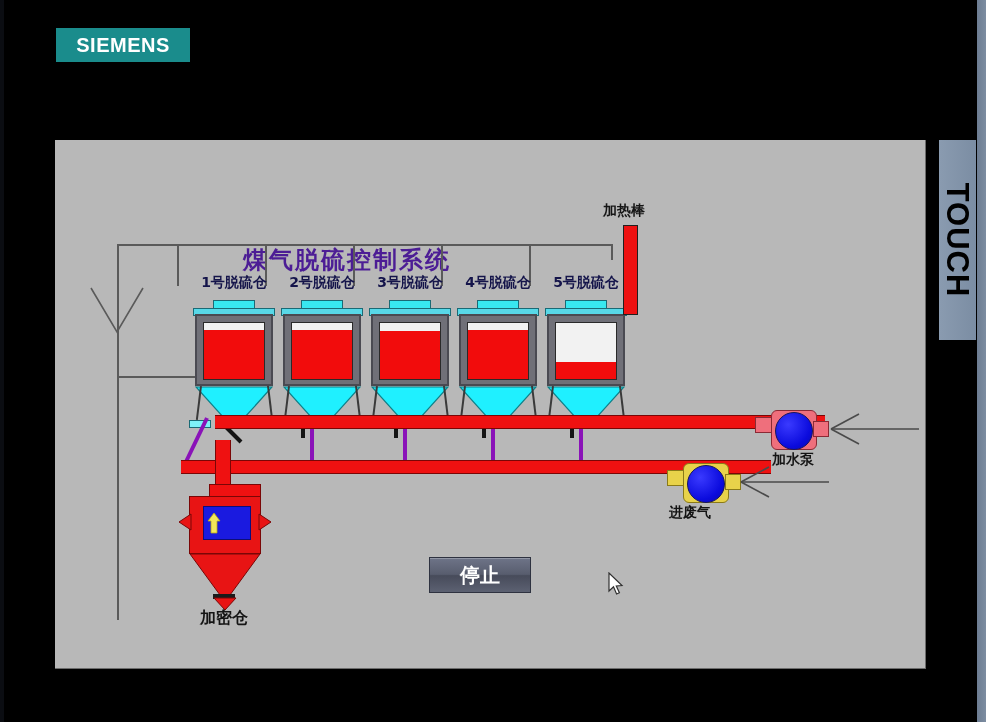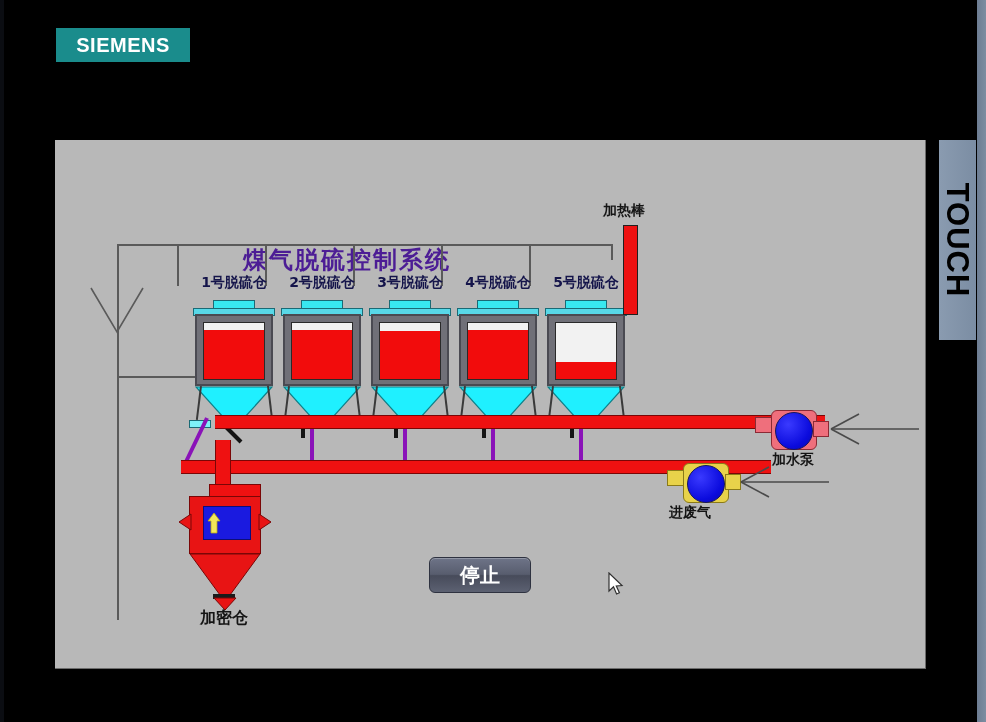--- a/index.html
+++ b/index.html
@@ -141,21 +141,21 @@
     position:absolute;width:102px;height:36px;
     background:linear-gradient(180deg,#6e7488 0%,#585d6e 48%,#474b5a 52%,#5c6172 100%);
     border:1px solid #2e3240;box-sizing:border-box;
     color:#ffffff;font-size:20px;font-weight:bold;
     display:flex;align-items:center;justify-content:center;
     font-family:"DejaVu Sans","Liberation Sans",sans-serif;
     box-shadow:inset 0 1px 0 rgba(255,255,255,.25);
     cursor:pointer;
   }
   #btn-start{left:219px;top:417px;border-color:#7f93c9;box-shadow:inset 0 1px 0 rgba(255,255,255,.3),0 0 0 1px #8fa0cc;}
-  #btn-stop{left:374px;top:417px;border-radius:6px;}
+  #btn-stop{left:374px;top:417px;}
   
   #cursor{position:absolute;left:553px;top:432px;width:16px;height:24px;}
 </style>
 </head>
 <body>
 
 <div id="device">
 
   <div id="leftstrip"></div>
   <div id="rightstrip"></div>

